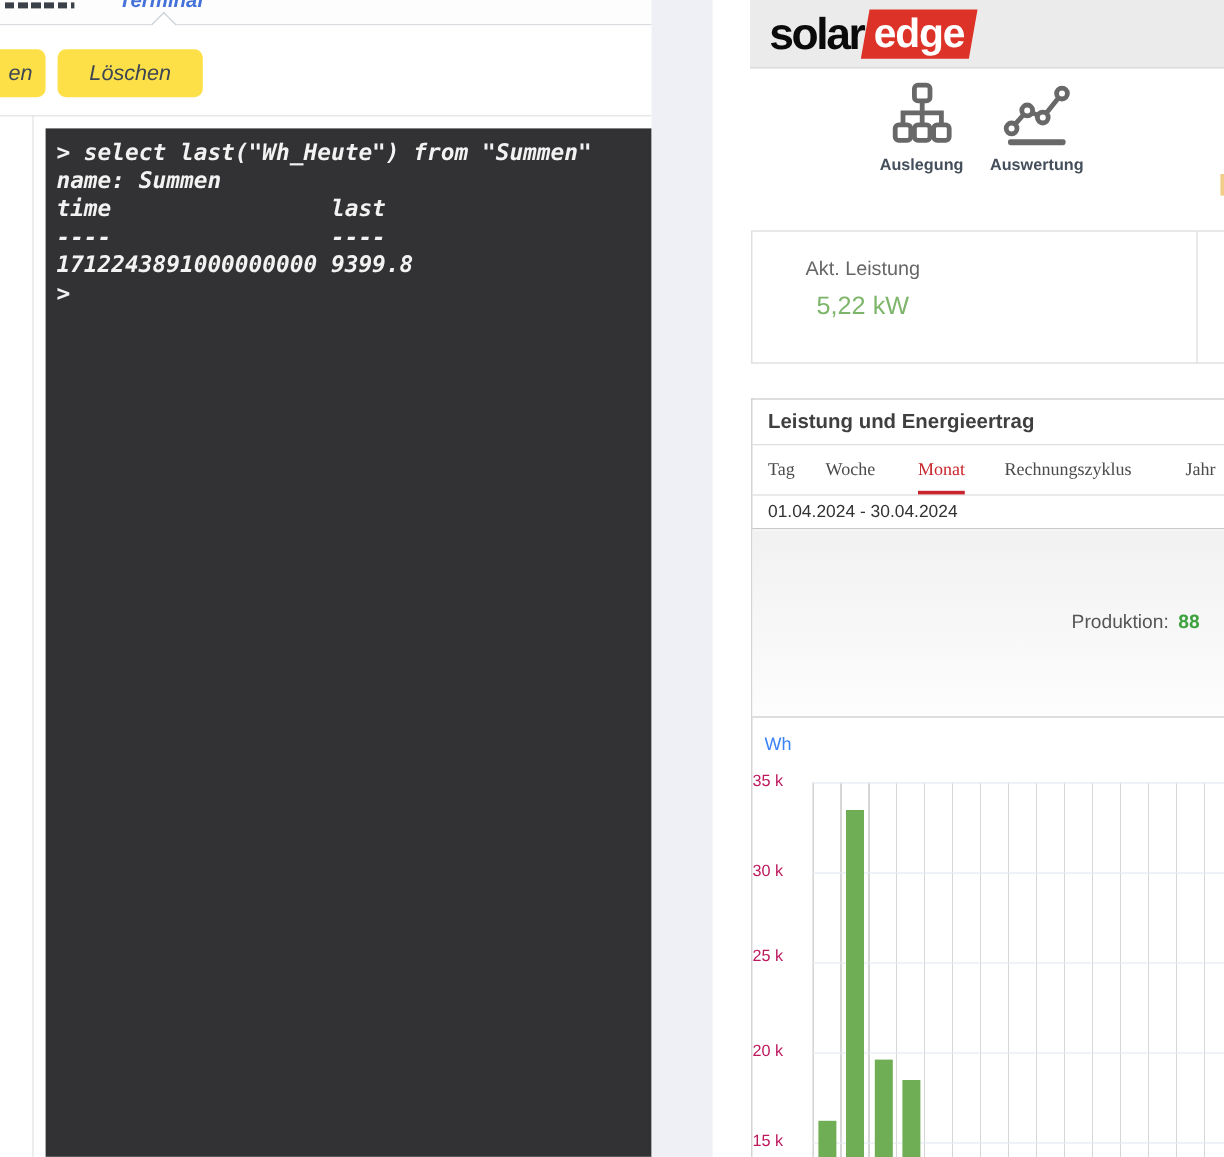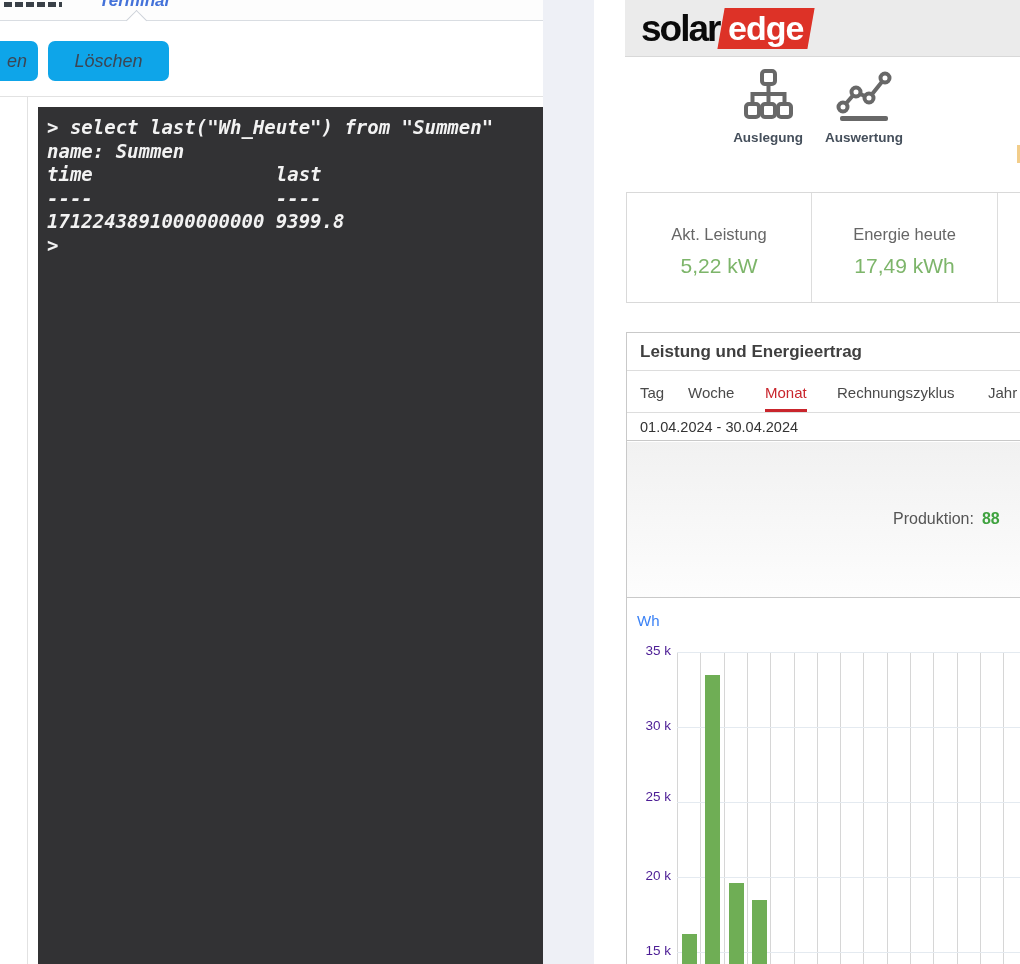--- a/index.html
+++ b/index.html
@@ -10,21 +10,21 @@
   #left-window { position:absolute; left:0; top:0; width:543px; height:964px; background:#fff;font-style:italic; }
   #lw-tabbar { position:absolute; left:0; top:0; width:543px; height:21px; background:#fdfdfd;
                border-bottom:1px solid #d9dde2; }
   #lw-tab-frag { position:absolute; left:4px; top:2px; width:58px; height:5px;
     background:repeating-linear-gradient(to right,#3a4148 0 8px, transparent 8px 11px); }
   #lw-tab-terminal { position:absolute; left:99px; top:0; width:92px; height:20px; overflow:hidden; }
   #lw-tab-terminal span { display:block; margin-top:-9px; font-size:17px; font-weight:bold; color:#4472d9; }
   #lw-caret { position:absolute; left:129px; top:13px; width:15px; height:15px; background:#fff;
               border-left:1px solid #ccd1d8; border-top:1px solid #ccd1d8;
               transform:rotate(45deg); z-index:3; }
-  .lw-btn { position:absolute; top:41px; height:40px; background:#0ea5e9; border-radius:7px;
+  .lw-btn { position:absolute; top:41px; height:40px; background:#fde047; border-radius:7px;
             font-size:18px; color:#3c4654; line-height:40px; text-align:center; cursor:pointer; }
   #btn-clipped { left:0; width:38px; border-radius:0 7px 7px 0; text-align:left; padding-left:7px; }
   #btn-clear { left:48px; width:121px; }
   #lw-panel-top { position:absolute; left:0; top:96px; width:543px; height:1px; background:#e2e2e2; }
   #lw-panel-left { position:absolute; left:27px; top:96px; width:1px; height:868px; background:#e2e2e2; }
   #terminal { position:absolute; left:38px; top:107px; width:505px; height:857px; background:#323234; }
   #terminal pre { margin:0; padding:9px 0 0 9px; color:#f2f2f2;
                   font-family:"DejaVu Sans Mono", monospace; font-size:19px; font-weight:bold;
                   line-height:23.5px; letter-spacing:0; }
 
@@ -49,42 +49,42 @@
   .nav-label { display:block; margin-top:6px; font-size:13.5px; font-weight:bold; color:#454f5b; }
   .nav-item.active .nav-label { color:#c9252c; }
   #nav-fragment { position:absolute; left:423px; top:145px; width:3px; height:18px; background:#f2cd8a; }
 
   #cards-panel { position:absolute; left:32px; top:192px; width:400px; height:111px;
                  background:#fff; border:1px solid #d9d9d9; }
   .card { position:absolute; top:0; height:109px; text-align:center; }
   #card-0 { left:0; width:184px; }
   #card-1 { left:184px; width:186px; border-left:1px solid #ddd; }
   #card-2 { left:370px; width:40px; border-left:1px solid #ddd; }
-  .card-label { margin-top:32px; font-size:16.5px; color:#666; }
+  .card-label { margin-top:22px; font-size:16.5px; color:#666; }
   .card-value { margin-top:10px; font-size:21px; color:#7db56a; }
 
   #chart-panel { position:absolute; left:32px; top:332px; width:400px; height:632px;
                  background:#fff; border:1px solid #c9c9c9; border-bottom:none; }
   #cp-title-row { position:absolute; left:0; top:0; width:100%; height:38px; border-bottom:1px solid #ddd; }
   #cp-title { position:absolute; left:13px; top:9px; font-size:17px; font-weight:bold; color:#3f3f3f; }
   #cp-tabs-row { position:absolute; left:0; top:39px; width:100%; height:41px; border-bottom:1px solid #ddd; }
-  .cp-tab { position:absolute; top:12px; font-size:15px; color:#4a4a4a; cursor:pointer; }
+  .cp-tab { position:absolute; top:12px; font-size:15px; color:#4a4a4a; cursor:pointer;font-family:Liberation Serif, serif; }
   .cp-tab.active { color:#c9252c; padding-bottom:8px; border-bottom:3px solid #c9252c; }
   #tab-tag { left:13px; } #tab-woche { left:61px; } #tab-monat { left:138px; }
   #tab-rz { left:210px; } #tab-jahr { left:361px; }
   #cp-date-row { position:absolute; left:0; top:81px; width:100%; height:27px; border-bottom:1px solid #c9c9c9; }
   #cp-date { position:absolute; left:13px; top:5px; font-size:14.5px; font-weight:normal; color:#333; }
   #cp-gradient { position:absolute; left:0; top:109px; width:100%; height:156px;
                  background:linear-gradient(#f1f1f1,#fdfdfd); border-bottom:1px solid #c9c9c9; }
   #cp-prod { position:absolute; left:266px; top:68px; white-space:nowrap; font-size:16px; color:#555; }
   #cp-prod b { color:#3fa23f; font-weight:bold; margin-left:8px; }
 
   #chart-area { position:absolute; left:0; top:266px; width:399px; height:366px; overflow:hidden; }
   #y-unit { position:absolute; left:10px; top:13px; font-size:15px; color:#3b82f6; }
-  .y-tick { position:absolute; left:0; width:44px; text-align:right; font-size:13.5px; color:#4c1d95; }
+  .y-tick { position:absolute; left:0; width:44px; font-size:13.5px; color:#be185d; }
   #plot { position:absolute; left:50px; top:53px; width:350px; height:313px;
           background:repeating-linear-gradient(to right,#d6d6d6 0 1px, transparent 1px 23.3px); }
   .h-grid { position:absolute; left:0; width:100%; height:1px; background:#e4eaf0; }
   .bar { position:absolute; }
 </style>
 </head>
 <body>
 
 <div id="left-window">
   <div id="lw-tabbar">
@@ -143,24 +143,20 @@
     </svg>
     <span class="nav-label">Auswertung</span>
   </div>
   <div id="nav-fragment"></div>
 
   <div id="cards-panel">
     <div id="card-0" class="card">
       <div class="card-label">Akt. Leistung</div>
       <div class="card-value">5,22 kW</div>
     </div>
-    <div id="card-1" class="card">
-      <div class="card-label">Energie heute</div>
-      <div class="card-value">17,49 kWh</div>
-    </div>
     <div id="card-2" class="card"></div>
   </div>
 
   <div id="chart-panel">
     <div id="cp-title-row">
       <span id="cp-title">Leistung und Energieertrag</span>
     </div>
     <div id="cp-tabs-row">
       <span id="tab-tag" class="cp-tab">Tag</span>
       <span id="tab-woche" class="cp-tab">Woche</span>

